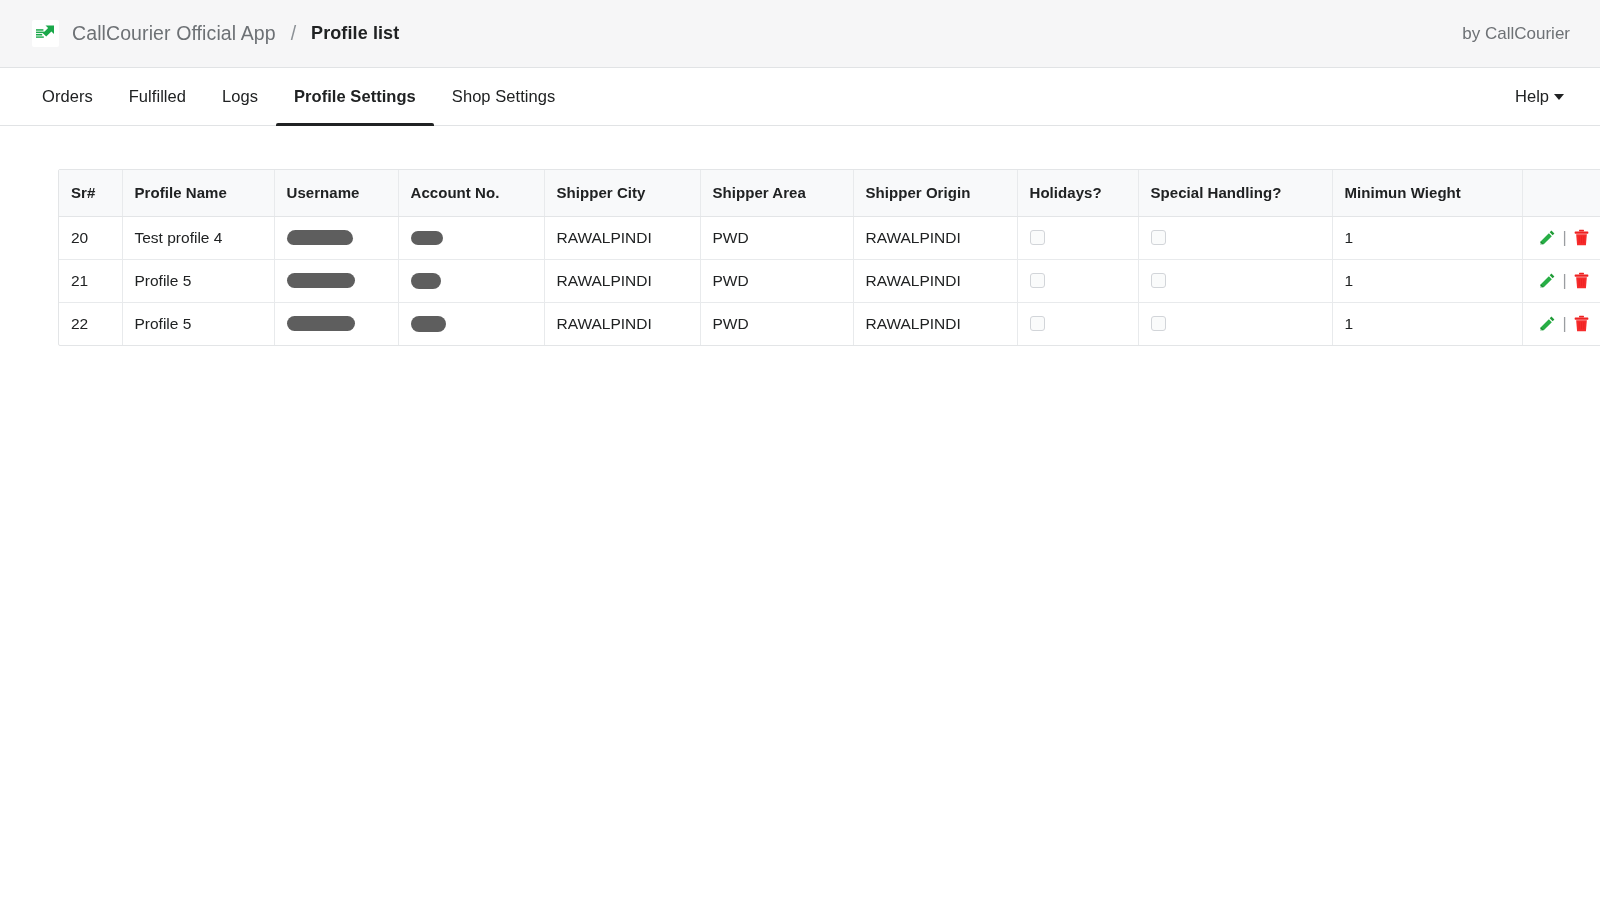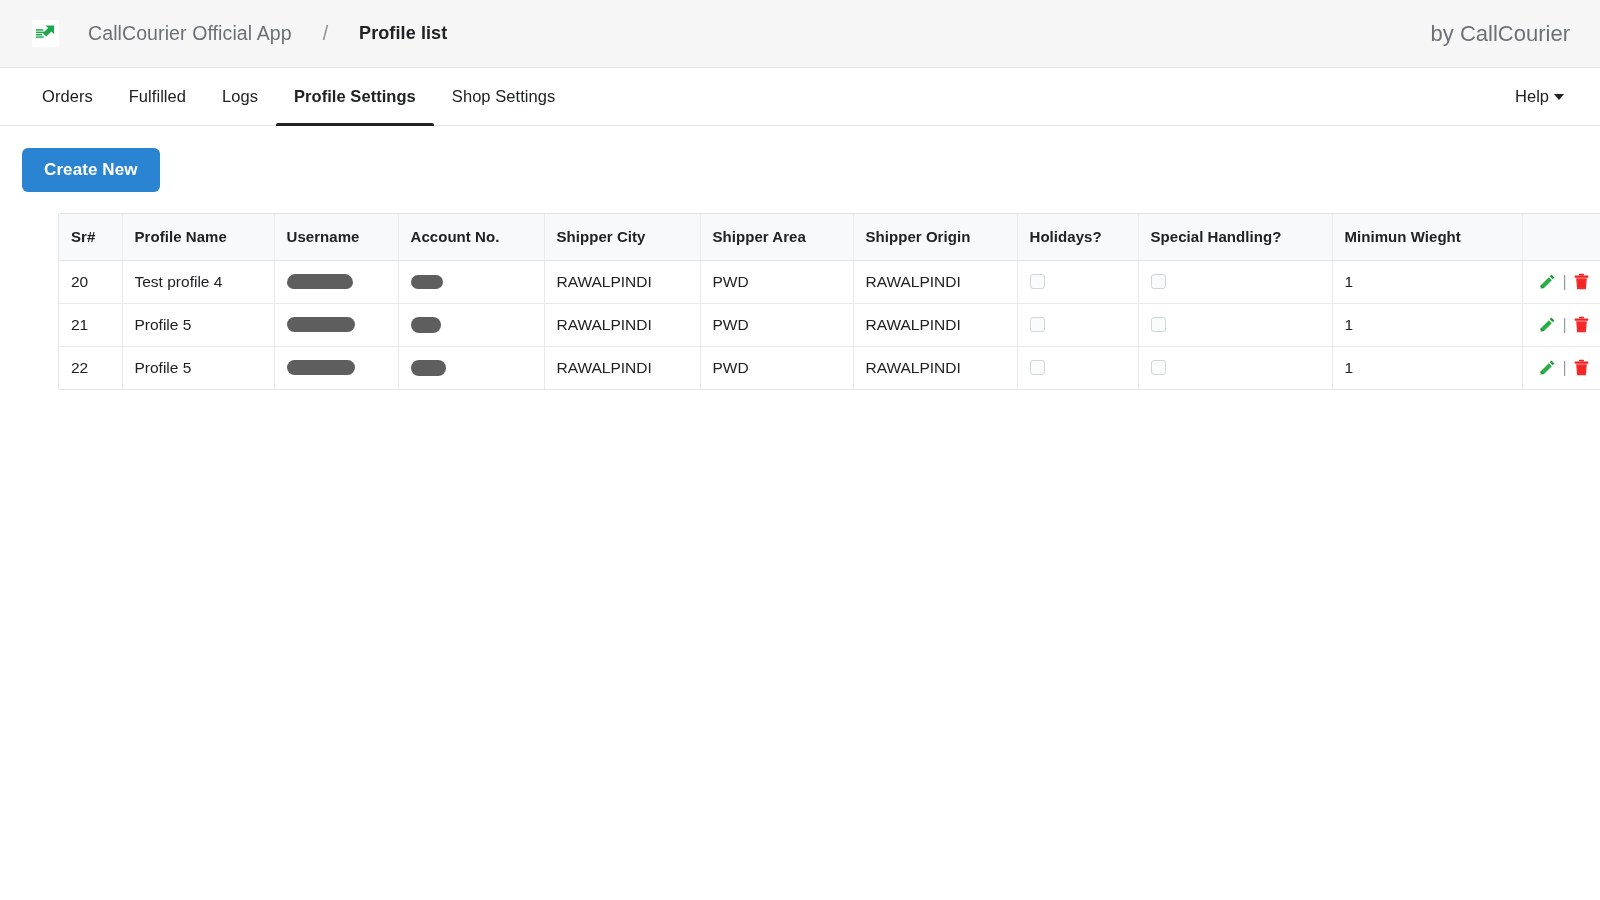--- a/index.html
+++ b/index.html
@@ -22,21 +22,21 @@
     background: #f6f6f7;
     border-bottom: 1px solid #e1e3e5;
     display: flex;
     align-items: center;
     padding: 0 30px 0 32px;
     box-sizing: border-box;
   }
   .brand {
     display: flex;
     align-items: center;
-    gap: 29px;
+    gap: 13px;
     flex: 1;
     min-width: 0;
   }
   .logo-tile {
     width: 27px;
     height: 27px;
     background: #ffffff;
     border-radius: 2px;
     display: flex;
     align-items: center;
@@ -54,21 +54,21 @@
     color: #8c9196;
     margin: 0 2px;
   }
   .brand-page {
     font-size: 18px;
     color: #202223;
     font-weight: 700;
     letter-spacing: 0.1px;
   }
   .byline {
-    font-size: 22px;
+    font-size: 17px;
     color: #6d7175;
     white-space: nowrap;
   }
 
   
   .tabbar {
     height: 58px;
     background: #ffffff;
     border-bottom: 1px solid #e1e3e5;
     display: flex;
@@ -289,21 +289,20 @@
     </div>
   </div>
   <div class="help-menu">
     <span>Help</span>
     <span class="caret"></span>
   </div>
 </div>
 
 <div class="content">
 
-  <button class="create-btn">Create New</button>
 
   <div class="table-wrap">
     <table class="grid">
       <colgroup>
         <col class="c-sr">
           <col class="c-profile">
           <col class="c-user">
           <col class="c-acct">
         <col class="c-city">
           <col class="c-area">

